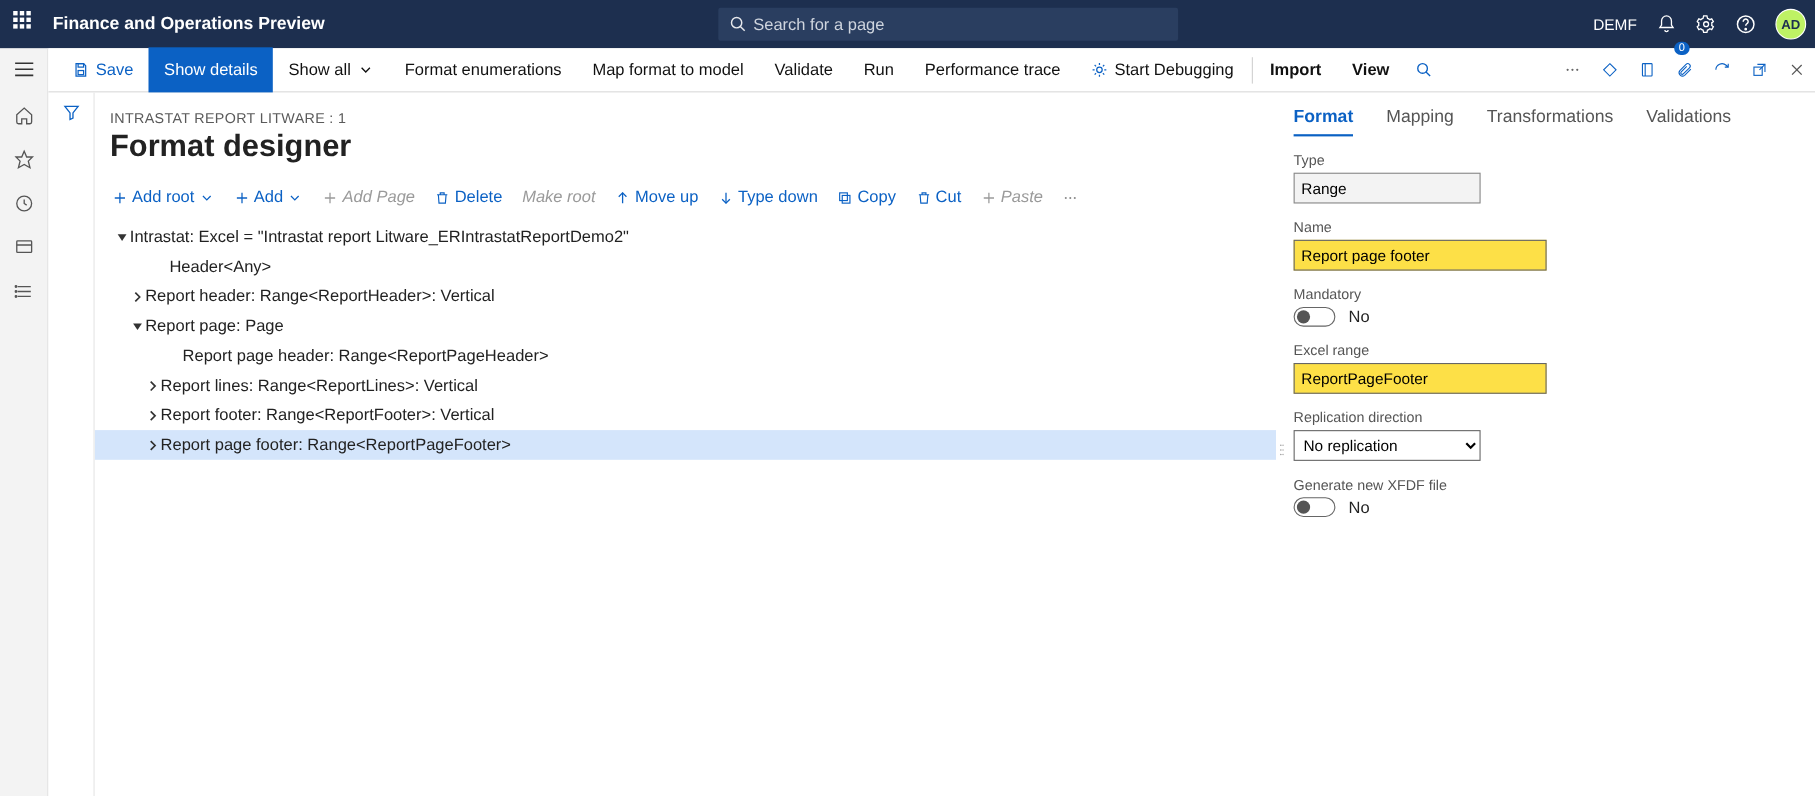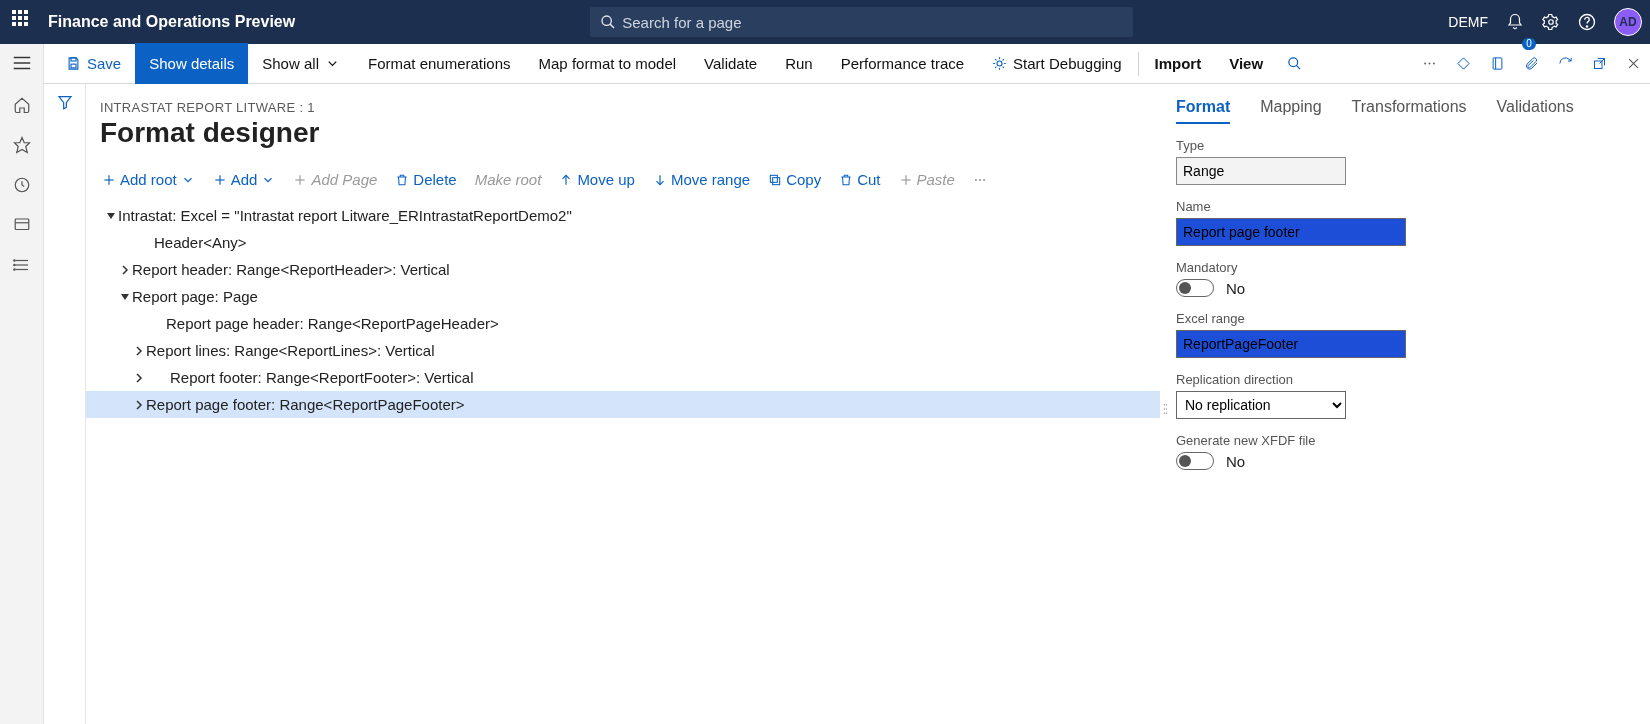--- a/index.html
+++ b/index.html
@@ -16,35 +16,35 @@
 }
 .waffle {
   width: 24px; height: 24px;
   display: grid; grid-template-columns: repeat(3,4px); grid-template-rows: repeat(3,4px);
   gap: 2px; margin: 0 12px 0 4px;
 }
 .waffle span { background:#fff; width:4px; height:4px; }
 .titlebar-title { font-size:16px; font-weight:600; }
 .titlebar-spacer { flex:1; }
 .search-wrap {
-  width: 543px; height:30px; background:#2a3e60; border-radius:2px;
+  width: 418px; height:30px; background:#2a3e60; border-radius:2px;
   display:flex; align-items:center; padding:12px 10px; color:#e6e8ec;
   margin: 0 auto;
 }
 .search-wrap svg { margin-right:6px; }
 .search-input {
   background:transparent; border:none; outline:none; color:#e6e8ec;
   font-size:15px; flex:1;
 }
 .search-input::placeholder { color:#cfd5de; }
 .titlebar-right { display:flex; align-items:center; gap:18px; margin-left:20px; }
 .titlebar-right .txt { font-size:14px; }
 .tb-icon { width:18px; height:18px; }
 .avatar {
-  width:28px; height:28px; border-radius:50%; background:#8b5cf6;
+  width:28px; height:28px; border-radius:50%; background:#bef264;
   color:#1d2f4f; font-size:12px; font-weight:600;
   display:flex; align-items:center; justify-content:center;
   border:1px solid #fff;
 }
 
 
 .outer { display:flex; height:calc(100% - 44px); }
 .leftrail {
   width:44px; background:#f3f3f3; border-right:1px solid #e0e0e0;
   display:flex; flex-direction:column; align-items:center; padding-top:8px; gap:22px;
@@ -123,21 +123,21 @@
 
 
 .rightcol { width:480px; padding:0 20px 0 6px; }
 .tabs { display:flex; gap:30px; border-bottom:0; padding:4px 0 14px 0;}
 .tab { font-size:16px; color:#555; padding-bottom:6px; cursor:pointer;}
 .tab.active { color:#0b61c4; font-weight:600; border-bottom:2px solid #0b61c4;}
 .fld { margin-bottom:14px; }
 .fld-label { font-size:13px; color:#555; margin-bottom:4px; }
 .fld input[type=text] {
   width:230px; height:28px; border:1px solid #666; padding:0 6px;
-  font-size:14px; background:#1d4ed8;
+  font-size:14px; background:#fde047;
 }
 .fld input.readonly { background:#f3f3f3; border-color:#888;}
 .fld select {
   width:170px; height:28px; border:1px solid #666; padding:0 4px;
   font-size:14px; background:#fff;
 }
 .toggle-row { display:flex; align-items:flex-end; gap:12px; }
 .toggle {
   width:38px; height:18px; border:1px solid #666; border-radius:10px;
   position:relative; background:#fff;
@@ -379,21 +379,21 @@
                   <line x1="12" y1="20" x2="12" y2="4"></line>
                   <polyline points="6 10 12 4 18 10"></polyline>
                 </svg>
               <span>Move up</span>
             </div>
             <div class="ab">
               <svg viewBox="0 0 24 24" fill="none" stroke="currentColor" stroke-width="2">
                   <line x1="12" y1="4" x2="12" y2="20"></line>
                   <polyline points="6 14 12 20 18 14"></polyline>
                 </svg>
-              <span>Move range</span>
+              <span>Type down</span>
             </div>
             <div class="ab">
               <svg viewBox="0 0 24 24" fill="none" stroke="currentColor" stroke-width="1.8">
                   <rect x="8" y="8" width="12" height="12"></rect>
                   <rect x="4" y="4" width="12" height="12"></rect>
                 </svg>
               <span>Copy</span>
             </div>
             <div class="ab">
               <svg viewBox="0 0 24 24" fill="none" stroke="currentColor" stroke-width="1.8">
@@ -451,21 +451,21 @@
               <span class="tree-label">Report page header: Range&lt;ReportPageHeader&gt;</span>
             </div>
             <div class="tree-row" style="padding-left:46px;">
               <span class="caret">
                   <svg viewBox="0 0 10 10" fill="none" stroke="#333" stroke-width="1.5">
                     <polyline points="3,1 7,5 3,9"></polyline>
                   </svg>
                 </span>
               <span class="tree-label">Report lines: Range&lt;ReportLines&gt;: Vertical</span>
             </div>
-            <div class="tree-row" style="padding-left:46px;gap:24px;">
+            <div class="tree-row" style="padding-left:46px;">
               <span class="caret">
                   <svg viewBox="0 0 10 10" fill="none" stroke="#333" stroke-width="1.5">
                     <polyline points="3,1 7,5 3,9"></polyline>
                   </svg>
                 </span>
               <span class="tree-label">Report footer: Range&lt;ReportFooter&gt;: Vertical</span>
             </div>
             <div class="tree-row selected" style="padding-left:46px;">
               <span class="caret">
                   <svg viewBox="0 0 10 10" fill="none" stroke="#333" stroke-width="1.5">

